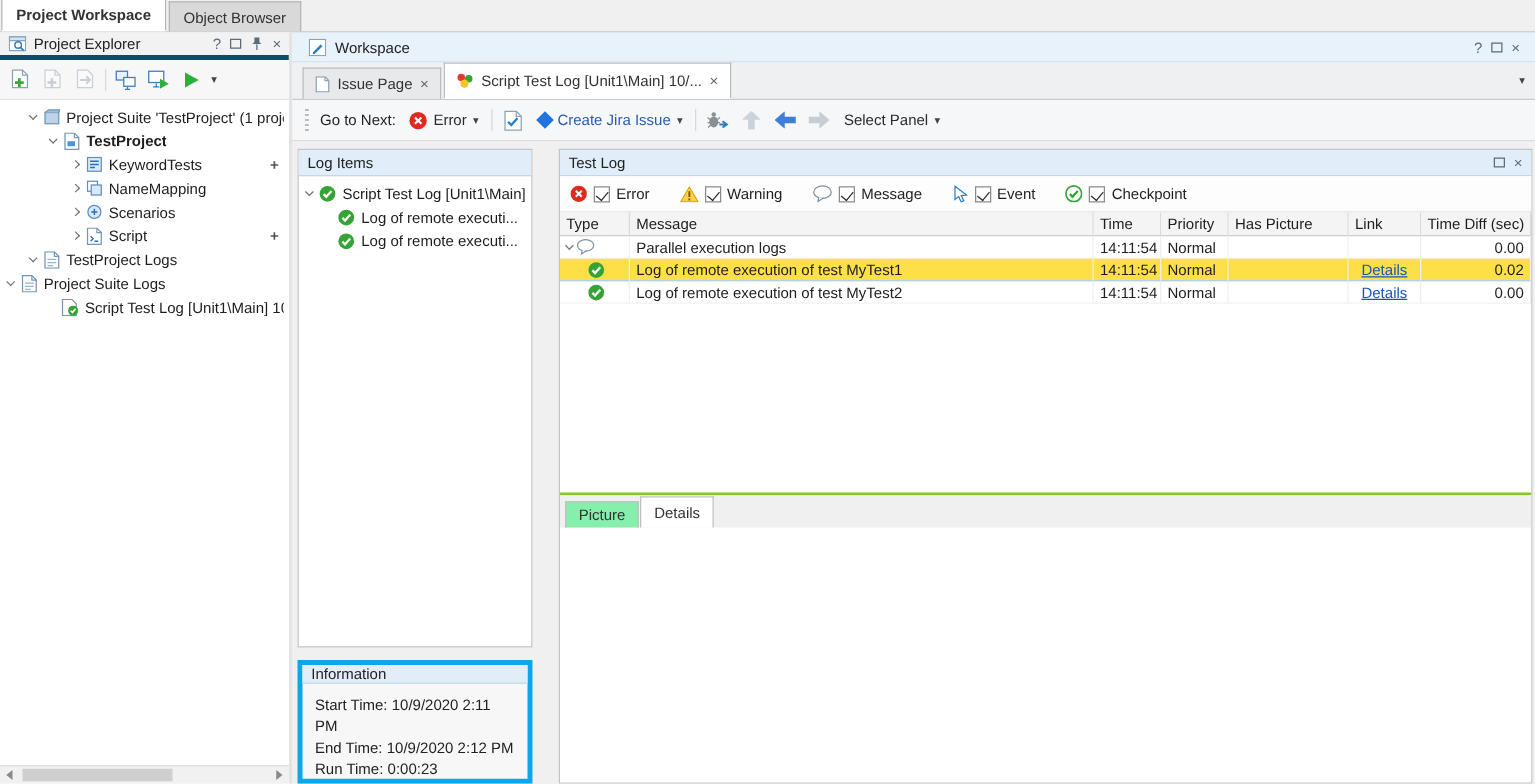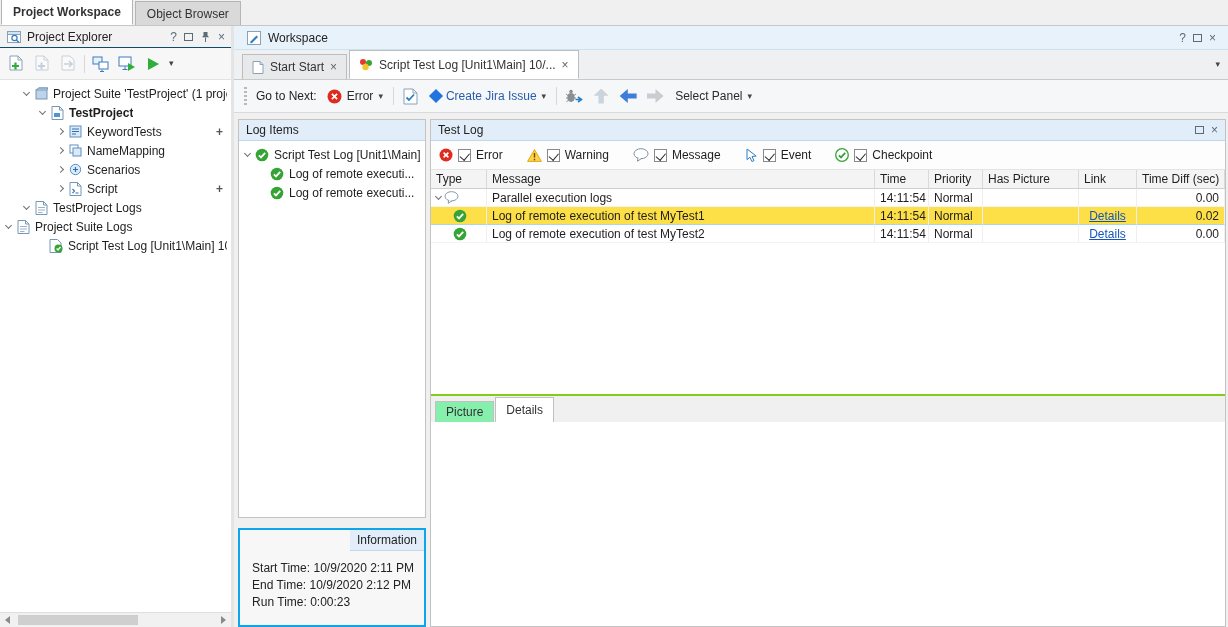--- a/index.html
+++ b/index.html
@@ -10,21 +10,21 @@
 
   
   .top-tabs { height:26px; background:#f0f0f0; display:flex; align-items:flex-end; padding-left:1px; border-bottom:1px solid #c6c6c6; }
   .top-tab { height:24px; display:flex; align-items:center; padding:0 11px; border:1px solid #b5b5b5; border-bottom:none; background:#d9d9d9; margin-right:2px; color:#333; }
   .top-tab.active { background:#fff; height:26px; border-bottom:1px solid #fff; font-weight:bold; }
 
   .main { flex:1; display:flex; min-height:0; }
 
   
   .left-panel { width:234px; background:#fff; border-right:3px solid #e4e4e4; display:flex; flex-direction:column; flex:none; }
-  .pe-caption { height:22px; background:#f2f2f2; border-bottom:1px solid #0c4a6e; display:flex; align-items:center; gap:5px; padding:0 6px; }
+  .pe-caption { height:22px; background:#f2f2f2; border-bottom:4px solid #0c4a6e; display:flex; align-items:center; gap:5px; padding:0 6px; }
   .cap-title { flex:1; color:#222; white-space:nowrap; overflow:hidden; }
   .cap-btns { display:flex; align-items:center; gap:7px; color:#5a6b7a; }
   .glyph-btn { font-size:12px; line-height:1; color:#5a6b7a; }
   .box-glyph { width:9px; height:8px; border:1px solid #5a6b7a; display:inline-block; }
   .pe-toolbar { height:32px; background:#f7f7f7; border-bottom:1px solid #e2e2e2; display:flex; align-items:center; gap:6px; padding:0 6px; }
   .tb-ico { width:20px; height:20px; display:flex; align-items:center; justify-content:center; }
   .dim { opacity:.45; }
   .sep { width:1px; height:18px; background:#d8d8d8; }
   .caret { font-size:9px; color:#444; line-height:1; }
 
@@ -54,29 +54,29 @@
   .tabs-caret { margin-left:auto; margin-right:8px; align-self:center; }
 
   .ws-toolbar { height:33px; background:#f6f7f8; border-bottom:1px solid #dadada; display:flex; align-items:center; padding:0 8px; gap:7px; }
   .grip { width:3px; align-self:stretch; margin:7px 2px; background:repeating-linear-gradient(to bottom,#b9b9b9 0 2px,transparent 2px 4px); }
   .tbtn { display:flex; align-items:center; gap:5px; padding:2px 3px; color:#2b2b2b; }
   .diamond { width:10px; height:10px; background:#2174e0; transform:rotate(45deg); flex:none; }
   .arrow-up { width:15px; height:15px; background:#ccd4db; clip-path:polygon(50% 0,100% 48%,68% 48%,68% 100%,32% 100%,32% 48%,0 48%); }
   .arrow-left { width:17px; height:14px; background:#3f7ed8; clip-path:polygon(0 50%,48% 0,48% 32%,100% 32%,100% 68%,48% 68%,48% 100%); }
   .arrow-right { width:17px; height:14px; background:#c8cdd3; clip-path:polygon(100% 50%,52% 0,52% 32%,0 32%,0 68%,52% 68%,52% 100%); }
 
-  .ws-content { flex:1; display:flex; gap:4px; padding:6px 2px 0 4px; background:#f0f0f0; min-height:0; }
+  .ws-content { flex:1; display:flex; gap:21px; padding:6px 2px 0 4px; background:#f0f0f0; min-height:0; }
 
   
   .li-col { width:188px; flex:none; display:flex; flex-direction:column; }
   .panel-cap { height:21px; background:#e1eef9; border-bottom:1px solid #c2d8e8; display:flex; align-items:center; padding:0 7px; color:#222; }
   .li-panel { height:399px; border:1px solid #c3c3c3; background:#fff; display:flex; flex-direction:column; flex:none; }
   .li-tree { flex:1; padding-top:4px; overflow:hidden; }
   .li-gap { height:10px; }
-  .info-panel { flex:1; border:2px solid #0ea5e9; background:#f7f7f7; display:flex; flex-direction:column; min-height:0;align-items:flex-end; }
+  .info-panel { flex:1; border:4px solid #0ea5e9; background:#f7f7f7; display:flex; flex-direction:column; min-height:0; }
   .info-body { padding:9px 10px; line-height:17px; color:#222; }
 
   
   .tl-col { flex:1; min-width:0; border:1px solid #c3c3c3; background:#fff; display:flex; flex-direction:column; }
   .tl-cap { height:21px; background:#e1eef9; border-bottom:1px solid #c2d8e8; display:flex; align-items:center; padding:0 7px; }
   .filters { height:29px; display:flex; align-items:center; gap:8px; padding:0 8px; border-bottom:1px solid #e4e4e4; background:#fdfdfd; }
   .filter { display:flex; align-items:center; gap:5px; margin-right:16px; }
   .cb { width:13px; height:13px; border:1px solid #8a8a8a; background:#fff; position:relative; flex:none; }
   .cb::after { content:""; position:absolute; left:3px; top:1px; width:4.5px; height:7.5px; border-right:1.6px solid #2b2b2b; border-bottom:1.6px solid #2b2b2b; transform:rotate(40deg); }
   .search-wrap { margin-left:auto; position:relative; }
@@ -314,21 +314,21 @@
       </div>
 
       <div class="doc-tabs">
         <div class="doc-tab">
           <span>
               <svg width="12" height="13" viewBox="0 0 12 13">
                 <path d="M1 .5 h7 l3 3 v9 h-10 Z" fill="#fff" stroke="#8aa2b8"></path>
                 <path d="M8 .5 v3 h3" fill="none" stroke="#8aa2b8"></path>
               </svg>
             </span>
-          <span>Start Start</span>
+          <span>Issue Page</span>
           <span class="tab-close">×</span>
         </div>
         <div class="doc-tab active">
           <span>
               <svg width="14" height="13" viewBox="0 0 14 13">
                 <circle cx="4" cy="4" r="3" fill="#e23b2e"></circle>
                 <circle cx="10" cy="5" r="3" fill="#35a435"></circle>
                 <circle cx="6.5" cy="9" r="3.2" fill="#f4c430"></circle>
               </svg>
             </span>

